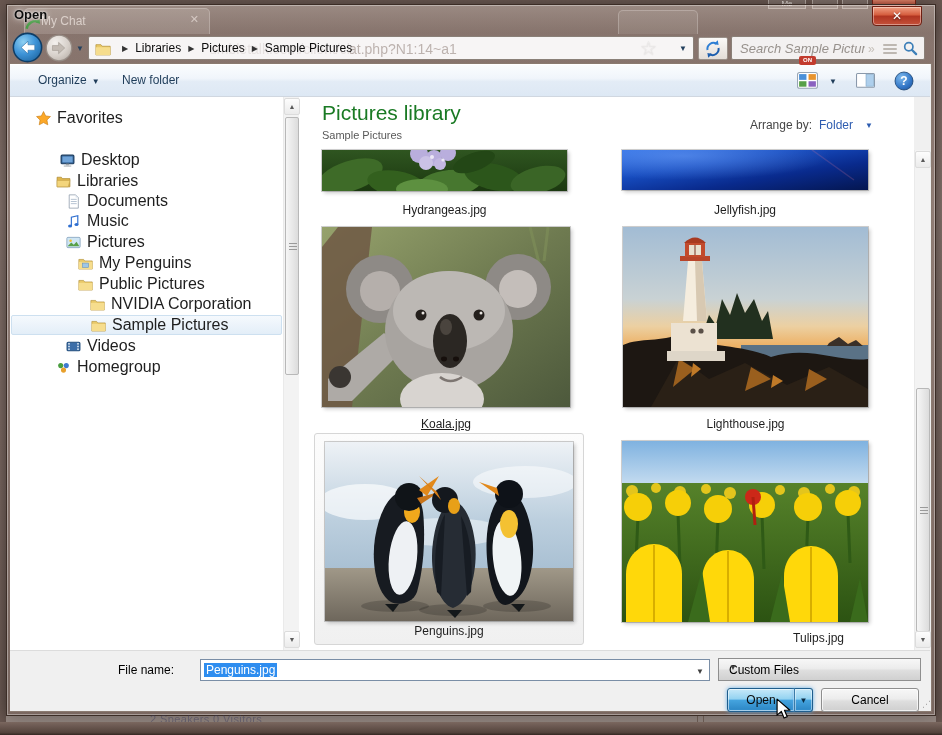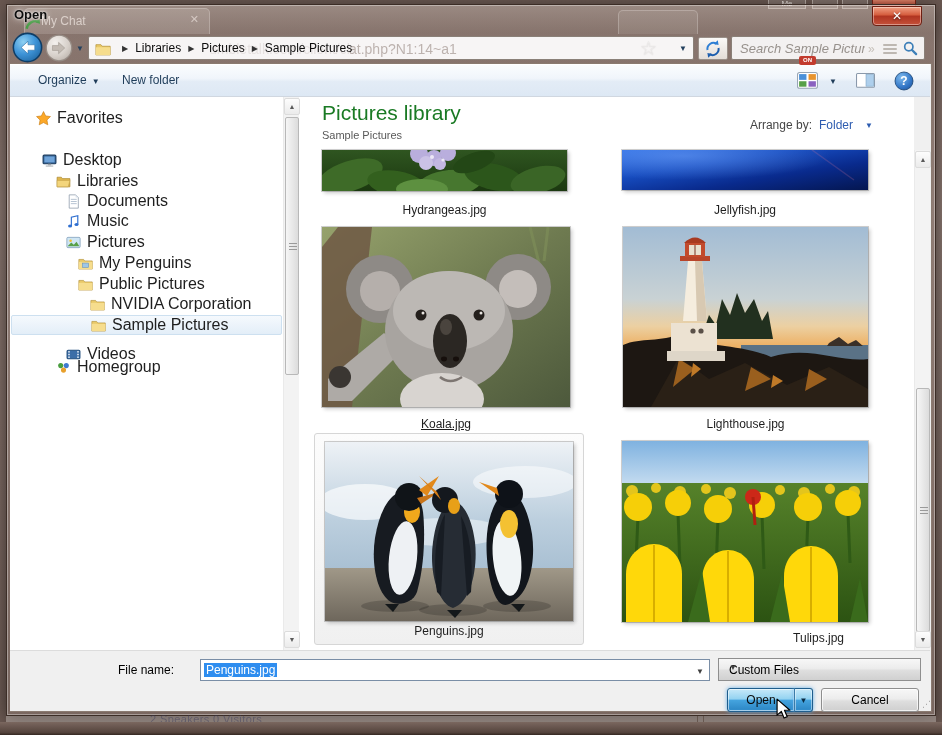--- a/index.html
+++ b/index.html
@@ -257,21 +257,21 @@
   </span>
 </div>
 
 <div class="sidebar" id="sidebar">
     <div class="side-row" style="top: 11px; left: 26px;">
       <span class="side-icon"><svg viewBox="0 0 14 14">
           <path d="M7 .5l2 4.1 4.5.6-3.3 3.2.8 4.5L7 10.8 3 12.9l.8-4.5L.5 5.2 5 4.6z" fill="#fca828" stroke="#c87d14" stroke-width=".6"></path>
         </svg></span>
       <span>Favorites</span>
     </div>
-    <div class="side-row" style="top: 53px; left: 32px;">
+    <div class="side-row" style="top: 53px; left: 50px;">
       <span class="side-icon"><svg viewBox="0 0 14 14">
           <rect x="1" y="2" width="12" height="8" rx="1" fill="#2b5b8f" stroke="#1c3c5f"></rect>
           <rect x="2.2" y="3.2" width="9.6" height="5.6" fill="#6fa3d8"></rect>
           <rect x="5.5" y="10" width="3" height="1.6" fill="#9aa0a6"></rect>
           <rect x="3.5" y="11.6" width="7" height="1.2" fill="#b9bec2"></rect>
         </svg></span>
       <span>Desktop</span>
     </div>
     <div class="side-row" style="top: 74px; left: 46px;">
       <span class="side-icon"><svg viewBox="0 0 14 14">
@@ -330,21 +330,21 @@
         </svg></span>
       <span>NVIDIA Corporation</span>
     </div>
     <div class="side-row selected" style="top: 218px; left: 1px; padding-left: 79px; width: 271px;">
       <span class="side-icon"><svg viewBox="0 0 14 14">
           <path d="M.8 3.2h4.4l1.1 1.4h7v7.6H.8z" fill="#e9c968" stroke="#b18f33" stroke-width=".6"></path>
           <path d="M.8 5.4h12.5v6.8H.8z" fill="#f6dd8d"></path>
         </svg></span>
       <span>Sample Pictures</span>
     </div>
-    <div class="side-row" style="top: 239px; left: 56px; margin-top: 8px;">
+    <div class="side-row" style="top: 239px; left: 56px;">
       <span class="side-icon"><svg viewBox="0 0 14 14">
           <rect x="1" y="3" width="12" height="8" rx="1" fill="#3c6ea8" stroke="#24507f"></rect>
           <g fill="#d9e4ef">
             <rect x="2" y="3.8" width="1.6" height="1.4"></rect>
             <rect x="2" y="6.3" width="1.6" height="1.4"></rect>
             <rect x="2" y="8.8" width="1.6" height="1.4"></rect>
             <rect x="10.4" y="3.8" width="1.6" height="1.4"></rect>
             <rect x="10.4" y="6.3" width="1.6" height="1.4"></rect>
             <rect x="10.4" y="8.8" width="1.6" height="1.4"></rect>
           </g>

